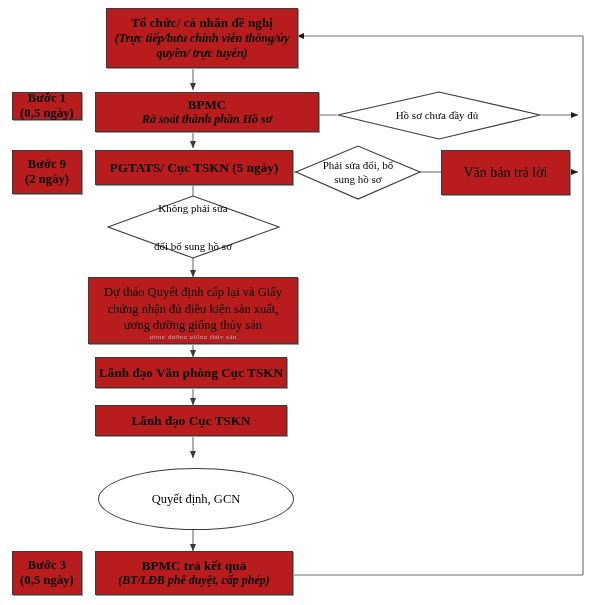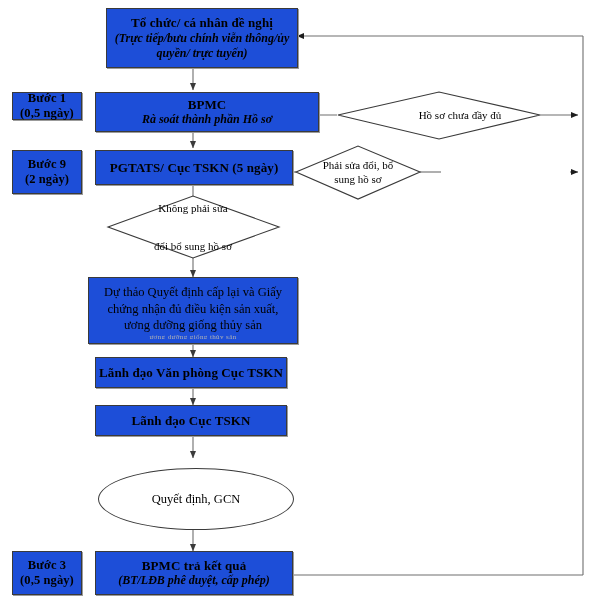--- a/index.html
+++ b/index.html
@@ -27,21 +27,21 @@
     pointer-events: none;
   }
   .node {
     position: absolute;
     box-sizing: border-box;
     display: flex;
     flex-direction: column;
     align-items: center;
     justify-content: center;
     text-align: center;
-    background: #1d4ed8;
+    background: #b91c1c;
   }
   .rect {
     border: 1px solid #3a3a3a;
     box-shadow: 1px 1px 0 #9b9b9b;
   }
   .line-b {
     font-weight: bold;
     font-size: 13px;
     line-height: 1.22;
     letter-spacing: .1px;
@@ -195,22 +195,25 @@
 
   <div class="ellipse-node" style="left:98px; top:468px; width:196px; height:62px;justify-content:center;">
     <span>Quyết định, GCN</span>
   </div>
 
   <div class="node rect" style="left:95px; top:551px; width:198px; height:44px;">
     <span class="line-b">BPMC trả kết quả</span>
     <span class="line-i">(BT/LĐB phê duyệt, cấp phép)</span>
   </div>
 
-
-  <div class="diamond-label" style="left:380px; top:101px; width:160px; height:28px;">
+  <div class="node rect vb-box" style="left:441px; top:150px; width:129px; height:45px;">
+    <span>Văn bản trả lời</span>
+  </div>
+
+  <div class="diamond-label" style="left:357px; top:101px; width:160px; height:28px;">
     <span>Hồ sơ chưa đầy đủ</span>
   </div>
 
   <div class="diamond-label" style="left:311px; top:156px; width:94px; height:32px; flex-direction:column;">
     <span>Phải sửa đổi, bổ</span>
     <span>sung hồ sơ</span>
   </div>
 
   <div class="diamond-label" style="left:124px; top:211px; width:138px; height:32px; flex-direction:column;gap:24px;">
     <span>Không phải sửa</span>

